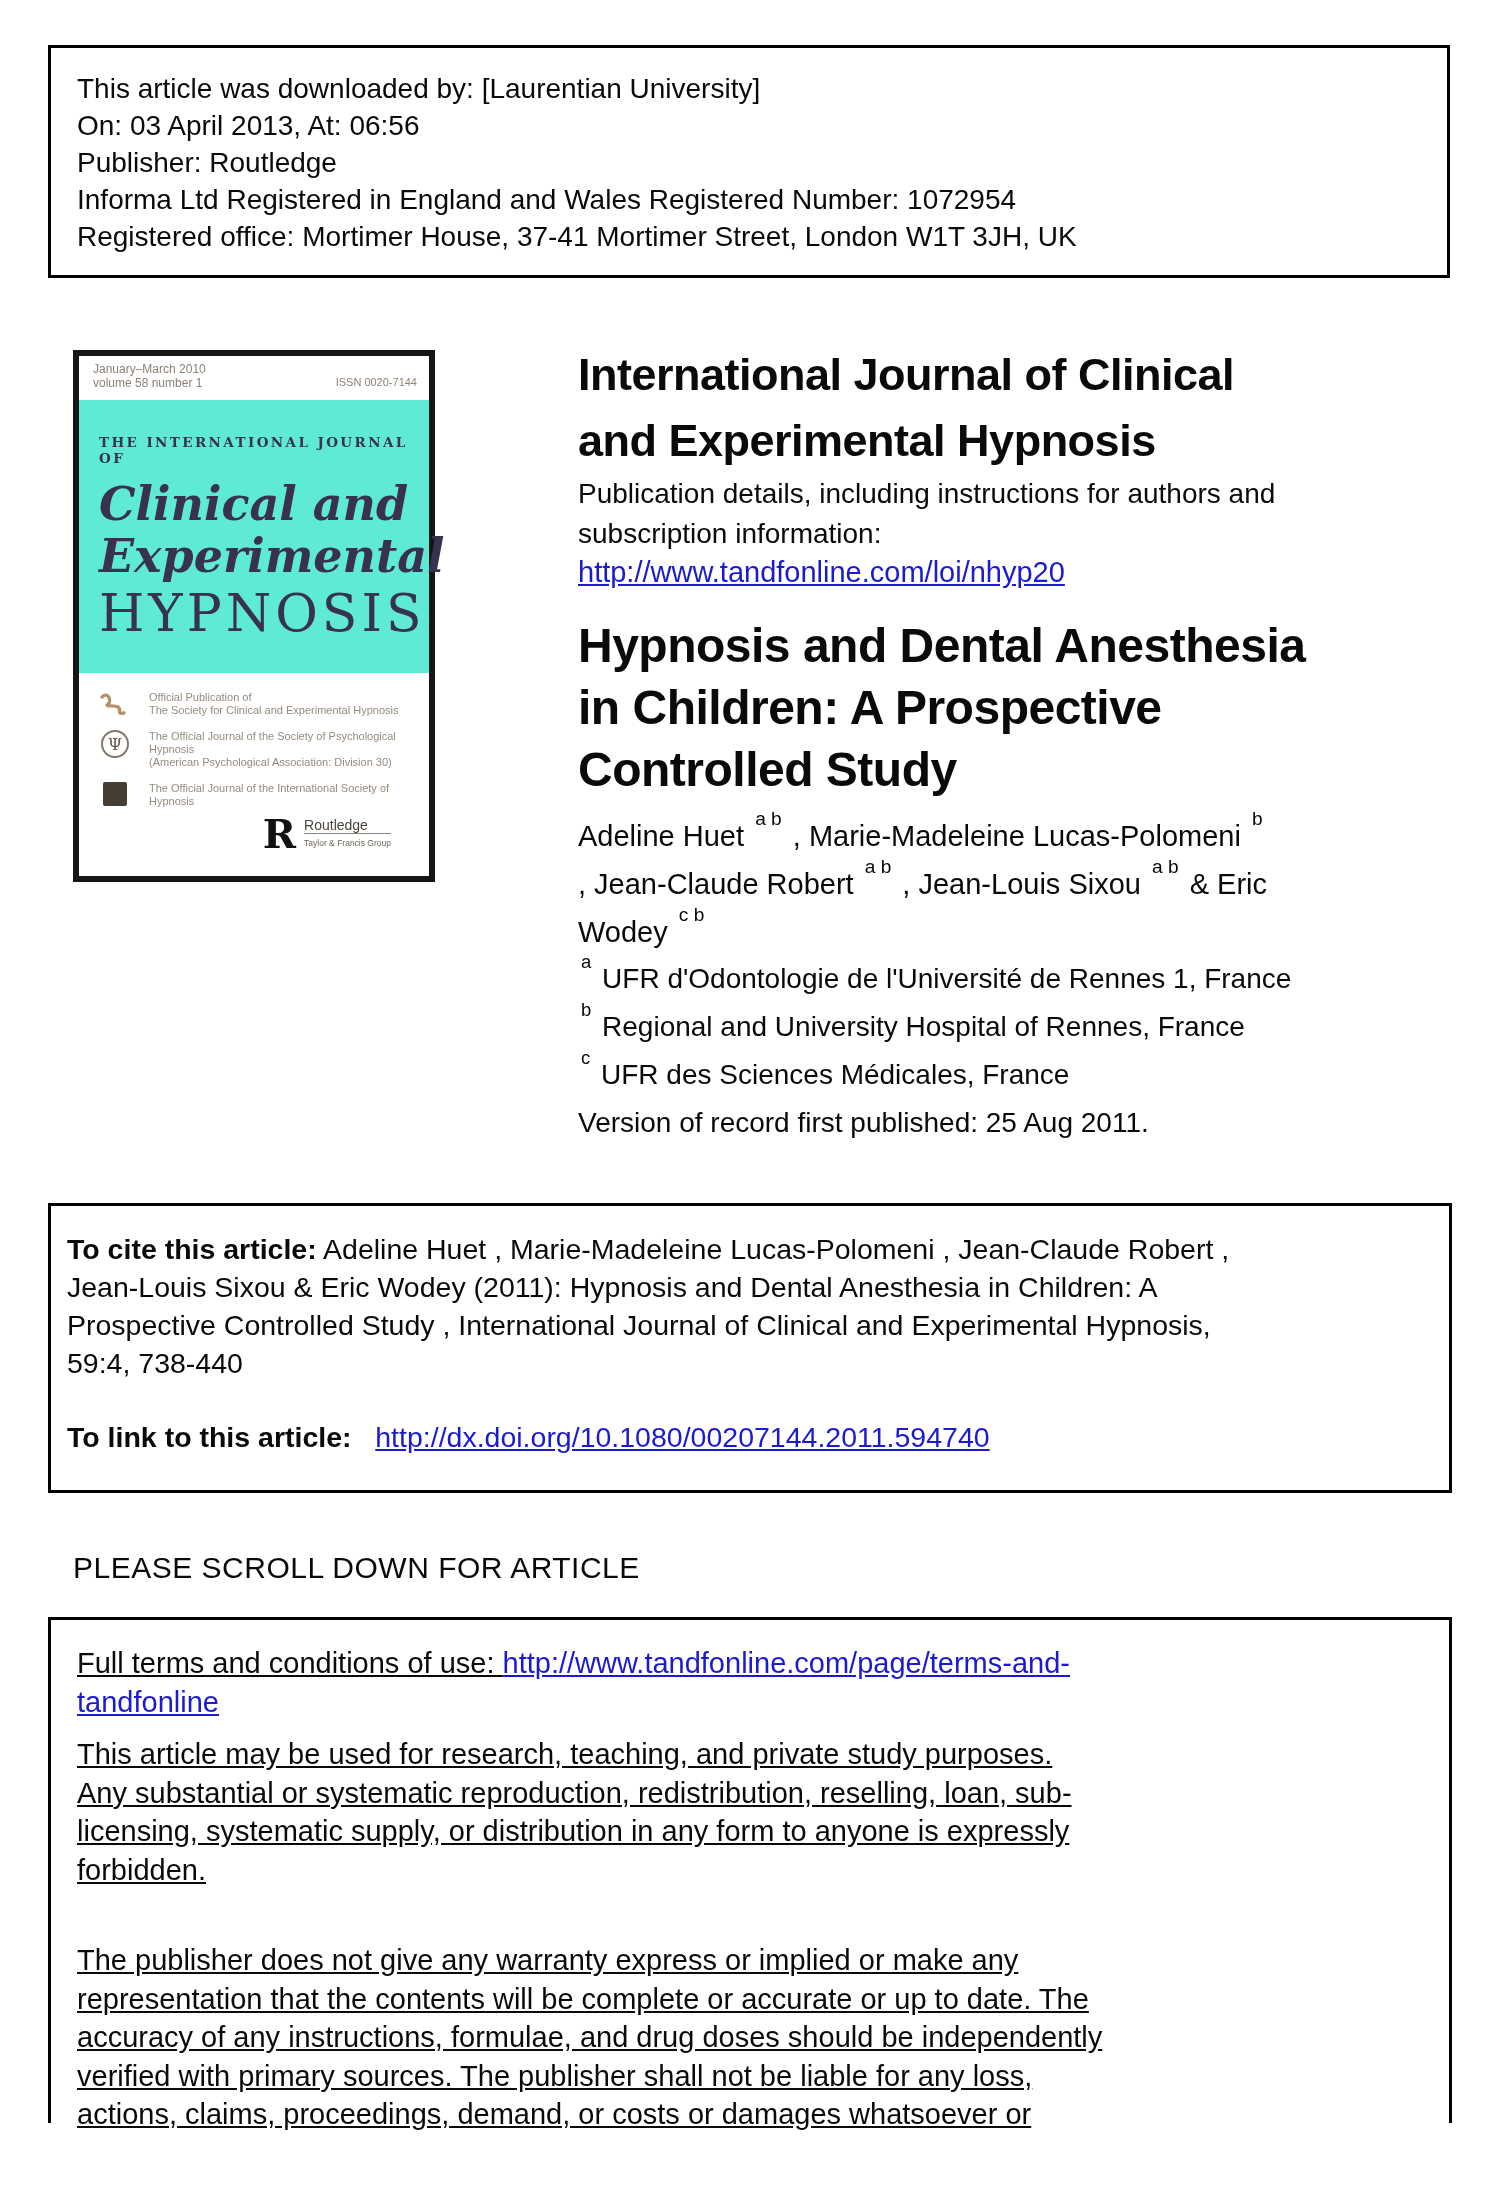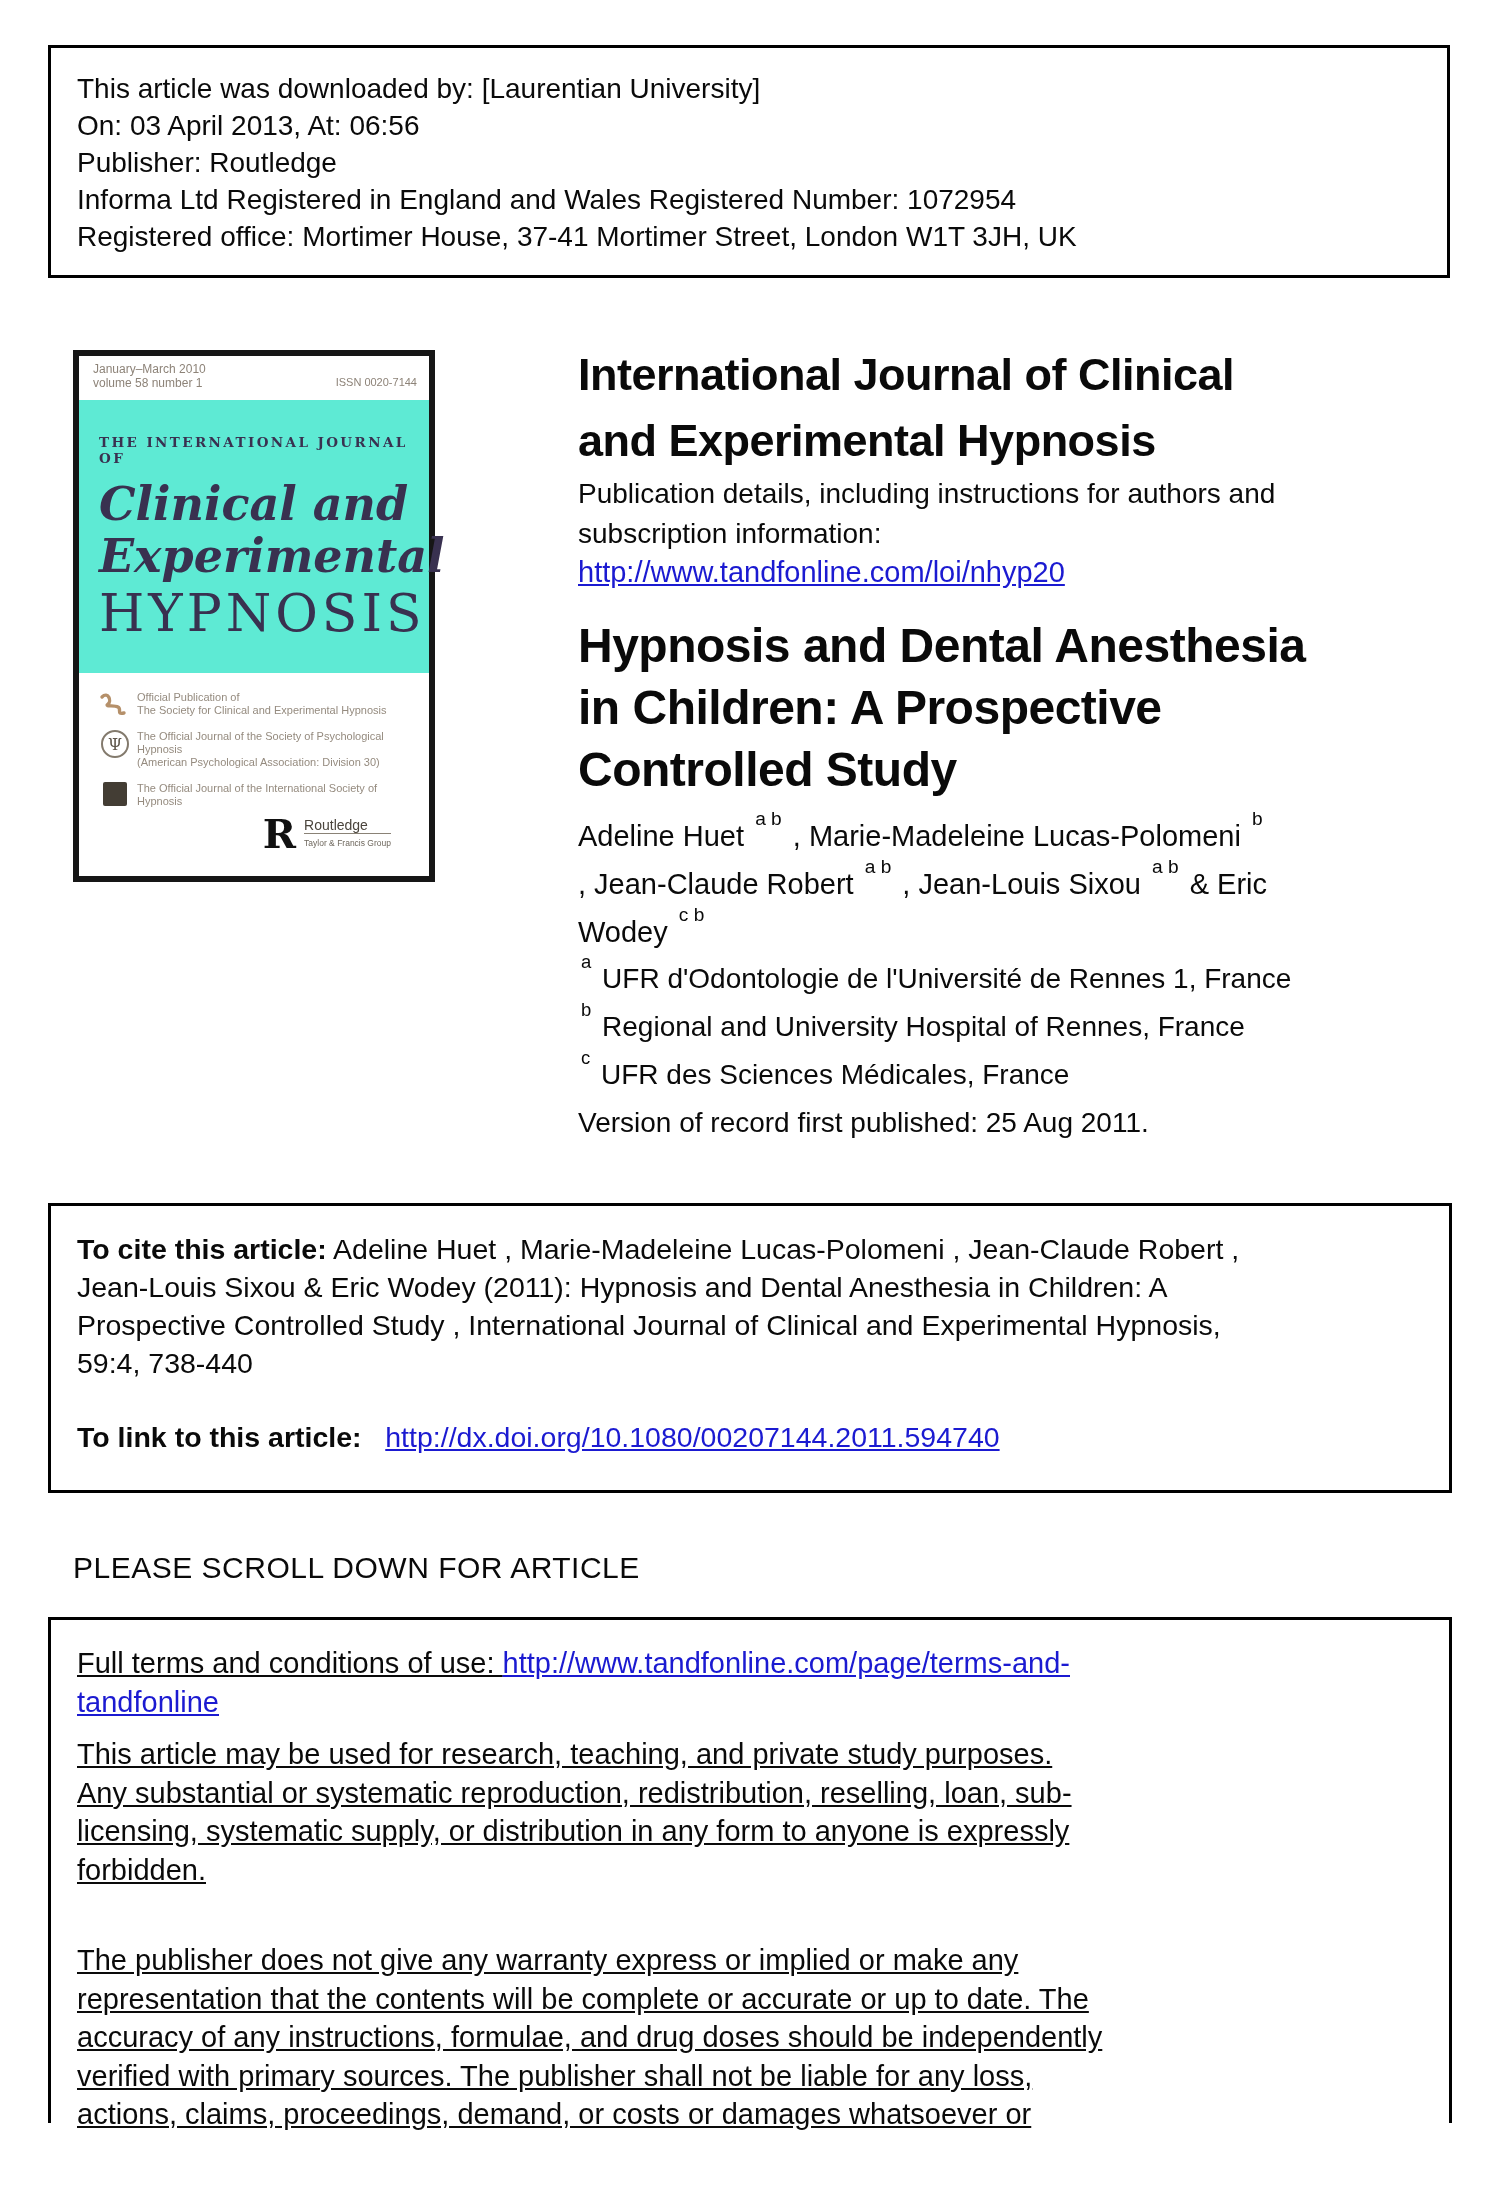--- a/index.html
+++ b/index.html
@@ -7,38 +7,38 @@
   body {
     width:1500px; height:2212px; position:relative; background:#ffffff;
     font-family:"Liberation Sans","DejaVu Sans",sans-serif; color:#0a0a0a;
     overflow:hidden;
   }
   .abs { position:absolute; }
 
   
   .info-box { border:3px solid #000; background:#fff; }
   #download-box { left:48px; top:45px; width:1402px; height:233px; padding:22px 26px; font-size:28px; line-height:37px; }
-  #cite-box { left:48px; top:1203px; width:1404px; height:290px; padding:24px 26px; font-size:28.5px; line-height:38px; }
+  #cite-box { left:48px; top:1203px; width:1404px; height:290px; padding:24px 16px; font-size:28.5px; line-height:38px; }
   #terms-box { left:48px; top:1617px; width:1404px; height:506px; padding:24px 26px 0; font-size:29px; line-height:38.5px;
                border-bottom:none; overflow:visible;text-decoration:underline; }
 
   .bold { font-weight:bold; }
   .link { color:#1b1ad1; text-decoration:underline; cursor:pointer; }
 
   
   #cover { left:73px; top:350px; width:362px; height:532px; border:6px solid #161616; background:#fff; }
   #cover-topband { height:44px; padding:7px 12px 0 14px; display:flex; justify-content:space-between;
                    font-size:12px; line-height:13.5px; color:#8d8378; filter:blur(0.6px); }
   #cover-issn { font-size:11px; margin-top:13px; }
   #cover-tan { height:273px; background:#5eead4; color:#393150; padding:34px 16px 0 20px; filter:blur(0.3px); }
   .masthead-prefix { font-family:"DejaVu Serif",serif; font-weight:bold; font-size:13.5px; letter-spacing:2.4px; margin-bottom:12px; }
   .masthead-script { font-family:"DejaVu Serif",serif; font-style:italic; font-weight:bold; font-size:46px; line-height:52px; }
   .masthead-caps { font-family:"DejaVu Serif",serif; font-size:52px; line-height:62px; letter-spacing:4px; }
   #cover-whiteband { padding:18px 12px 0 14px; position:relative; height:195px; }
-  .society-row { display:flex; align-items:flex-start; margin-bottom:13px; filter:blur(0.7px); }
+  .society-row { display:flex; align-items:flex-start; margin-bottom:13px; filter:blur(0.7px);gap:12px; }
   .society-icon-wrap { width:44px; flex:0 0 44px; display:flex; justify-content:center; }
   .society-text { font-size:11px; line-height:13px; color:#958b7f; }
   .psi-circle { width:28px; height:28px; border:2px solid #837a6d; border-radius:50%; display:flex; align-items:center; justify-content:center;
                 font-size:16px; color:#5f574c; font-family:"DejaVu Serif",serif; }
   .dark-square { width:24px; height:24px; background:#433d34; border-radius:2px; }
   #routledge { position:absolute; right:38px; bottom:14px; display:flex; align-items:center; filter:blur(0.6px); }
   .routledge-mark { font-family:"DejaVu Serif",serif; font-weight:bold; font-size:40px; line-height:40px; color:#111; margin-right:8px; }
   .routledge-text { font-size:14px; line-height:15px; color:#4a443c; }
   .routledge-sub { font-size:8.5px; color:#6e675d; border-top:1px solid #8a8276; padding-top:2px; }
 

